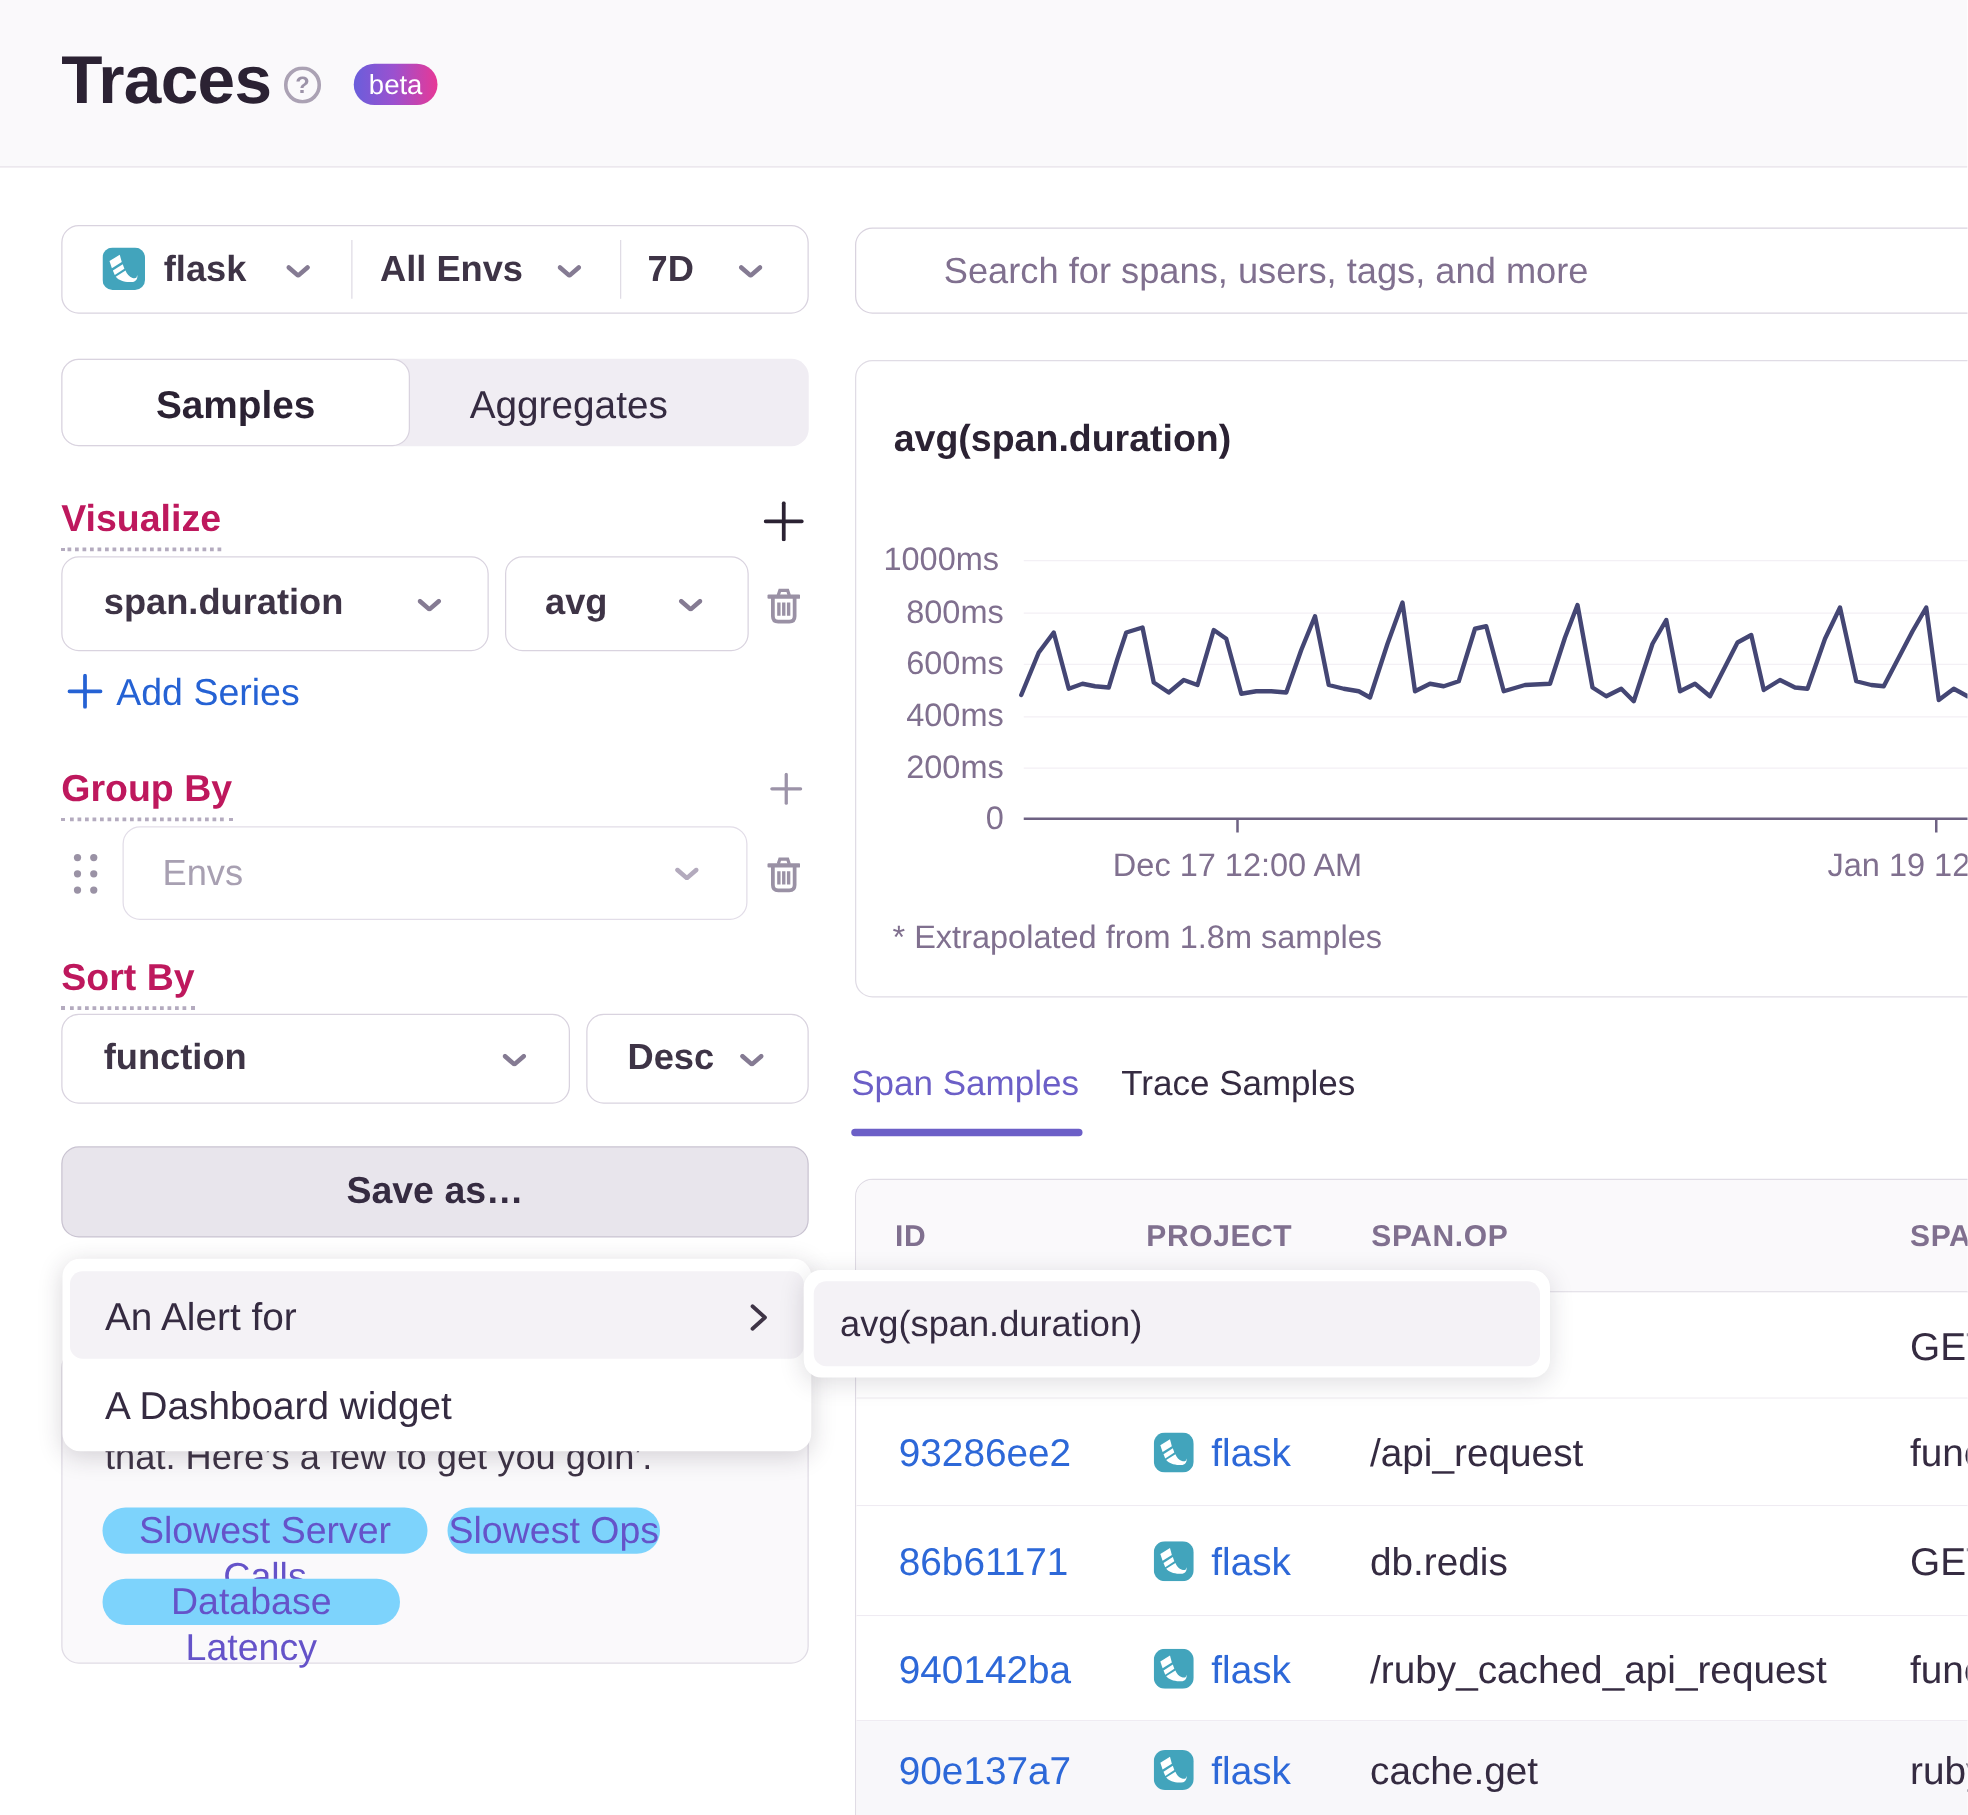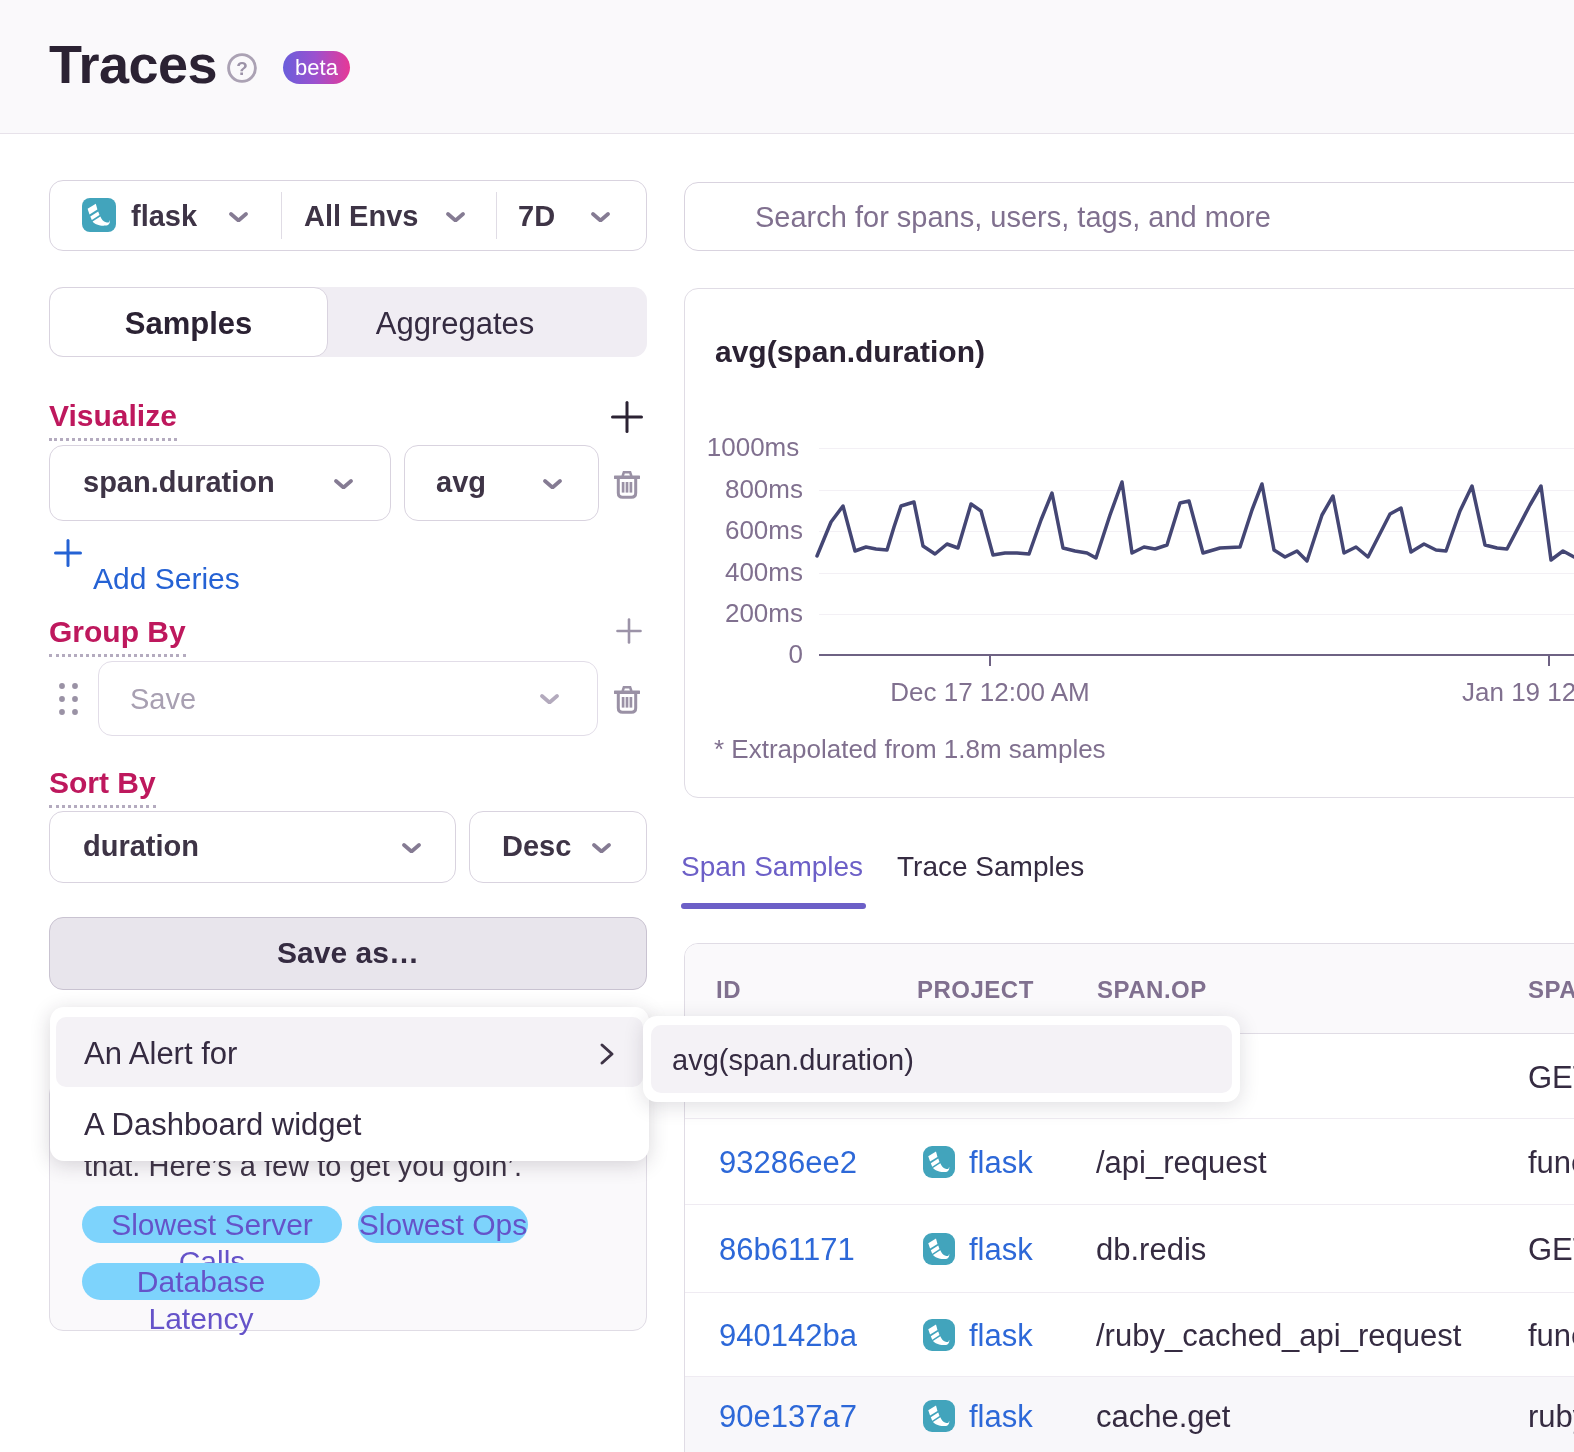--- a/index.html
+++ b/index.html
@@ -49,29 +49,29 @@
 <div class="abs" style="left:49px; top:287px; width:279px; height:70px; background:#fff; border:1px solid #d9d3df; border-radius:14px;"></div>
 <div class="abs" style="left:49px; top:306px; width:279px; text-align:center; font-size:31px; font-weight:700; color:#2b2233;">Samples</div>
 <div class="abs" style="left:328px; top:306px; width:254px; text-align:center; font-size:31px; color:#352b41;">Aggregates</div>
 
 <div class="abs sec-h" style="left:49px; top:399px;">Visualize</div>
 <div class="abs ctl" style="left:49px; top:445px; width:342px; height:76px;"></div>
 <div class="abs sel-label" style="left:83px; top:466px;">span.duration</div>
 <div class="abs ctl" style="left:404px; top:445px; width:195px; height:76px;"></div>
 <div class="abs sel-label" style="left:436px; top:466px;">avg</div>
 
-<div class="abs" style="left:93px; top:538px; font-size:30px; font-weight:500; color:#2562d4;margin-top:24px;">Add Series</div>
+<div class="abs" style="left:93px; top:538px; font-size:30px; font-weight:500; color:#2562d4;">Add Series</div>
 
 <div class="abs sec-h" style="left:49px; top:615px;">Group By</div>
 <div class="abs" style="left:98px; top:661px; width:500px; height:75px; border:1px solid #e2dde8; border-radius:14px; background:#fff;"></div>
-<div class="abs" style="left:130px; top:683px; font-size:29px; color:#a8a0b2;">Save</div>
+<div class="abs" style="left:130px; top:683px; font-size:29px; color:#a8a0b2;">Envs</div>
 
 <div class="abs sec-h" style="left:49px; top:766px;">Sort By</div>
 <div class="abs ctl" style="left:49px; top:811px; width:407px; height:72px;"></div>
-<div class="abs sel-label" style="left:83px; top:830px;">duration</div>
+<div class="abs sel-label" style="left:83px; top:830px;">function</div>
 <div class="abs ctl" style="left:469px; top:811px; width:178px; height:72px;"></div>
 <div class="abs sel-label" style="left:502px; top:830px;">Desc</div>
 
 <div class="abs" style="left:49px; top:917px; width:598px; height:73px; background:#e8e5ec; border:1px solid #c9c3d1; border-radius:14px;"></div>
 <div class="abs" style="left:49px; top:936px; width:598px; text-align:center; font-size:30px; font-weight:700; color:#352b41;">Save as…</div>
 
 <div class="abs" style="left:49px; top:1080px; width:598px; height:251px; background:#faf9fb; border:1px solid #e0dce5; border-radius:14px; z-index:5;"></div>
 <div class="abs" style="left:84px; top:1150px; font-size:29px; color:#3e3446; z-index:6;">that. Here’s a few to get you goin’.</div>
 <div class="pill" style="left:82px; top:1206px; width:260px; z-index:6;">Slowest Server Calls</div>
 <div class="pill" style="left:358px; top:1206px; width:170px; z-index:6;">Slowest Ops</div>

